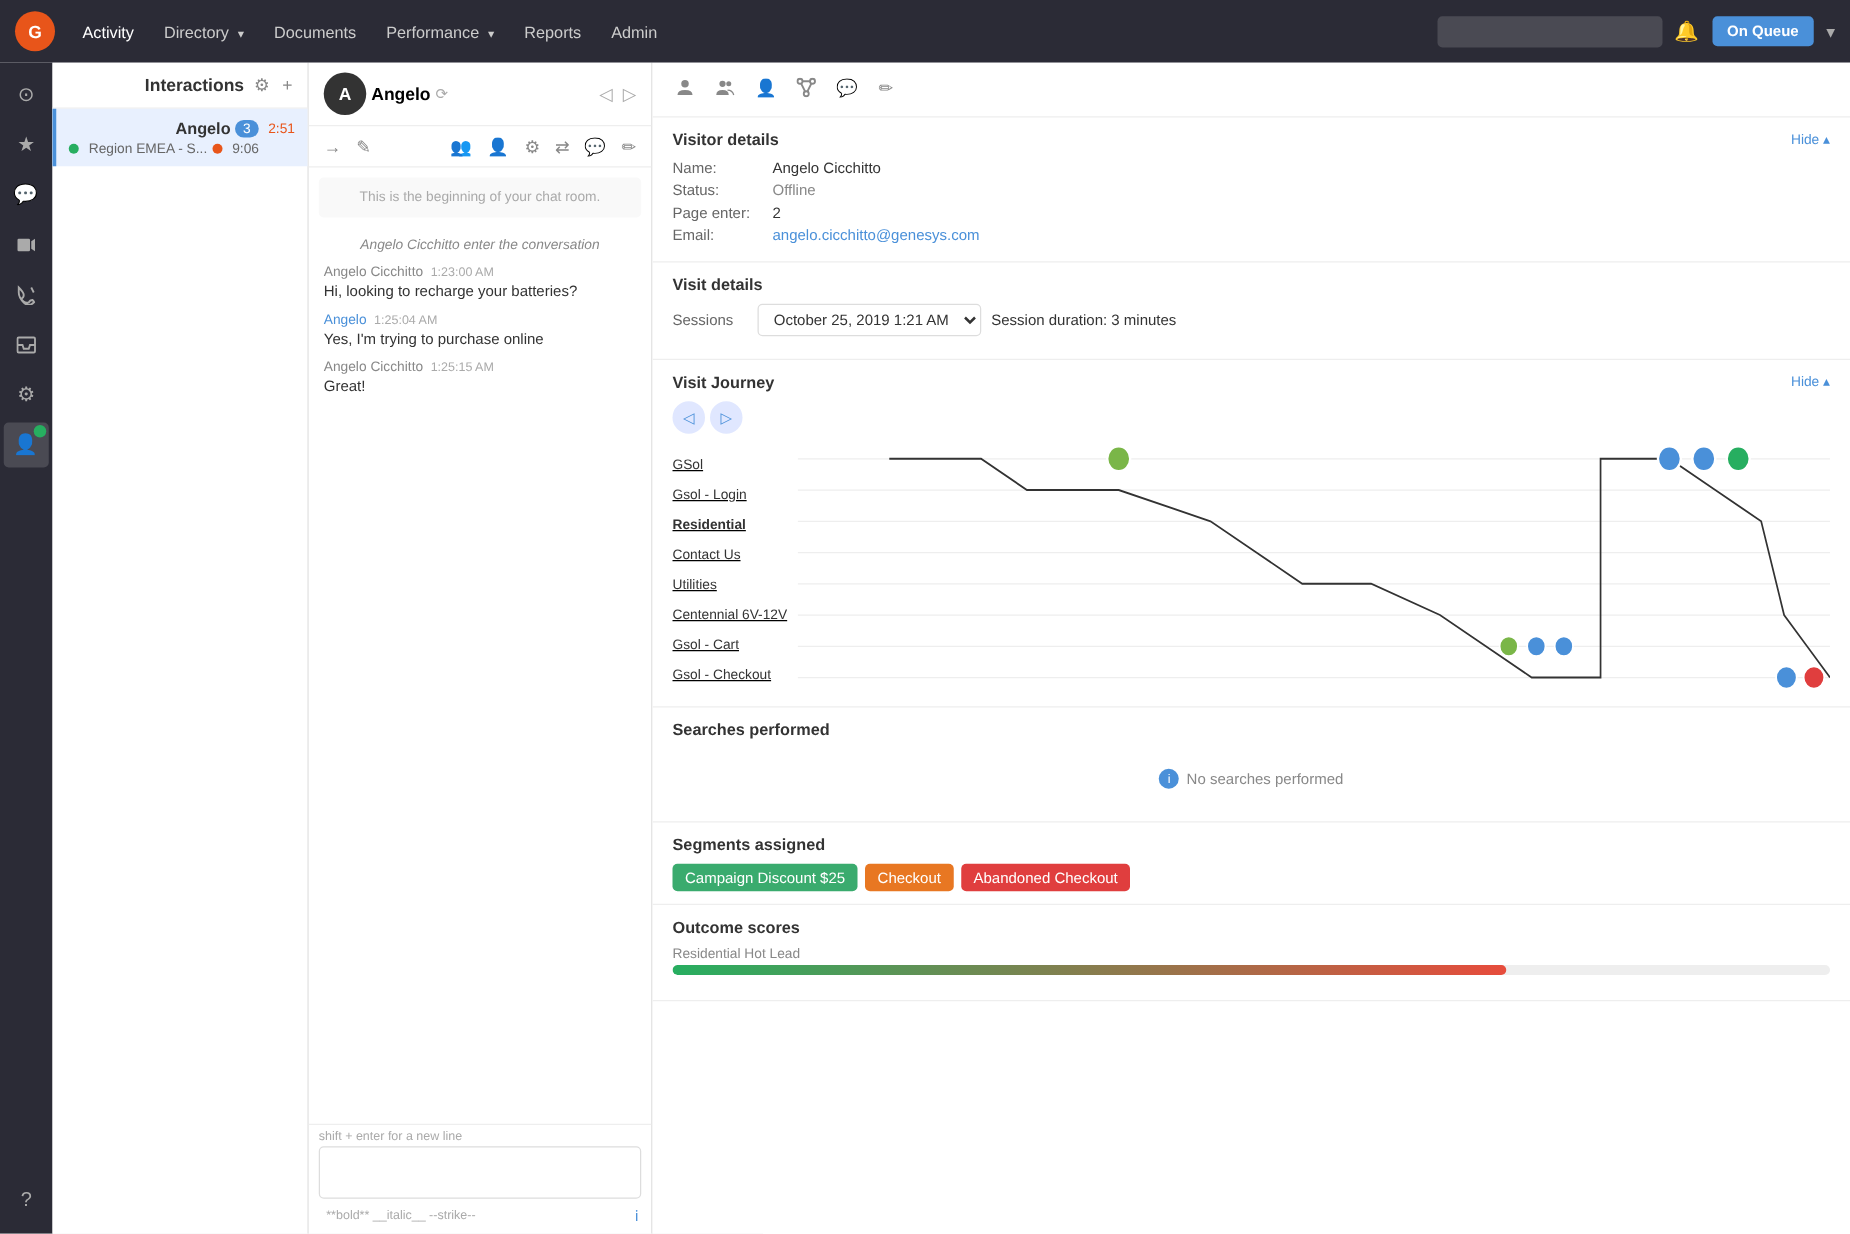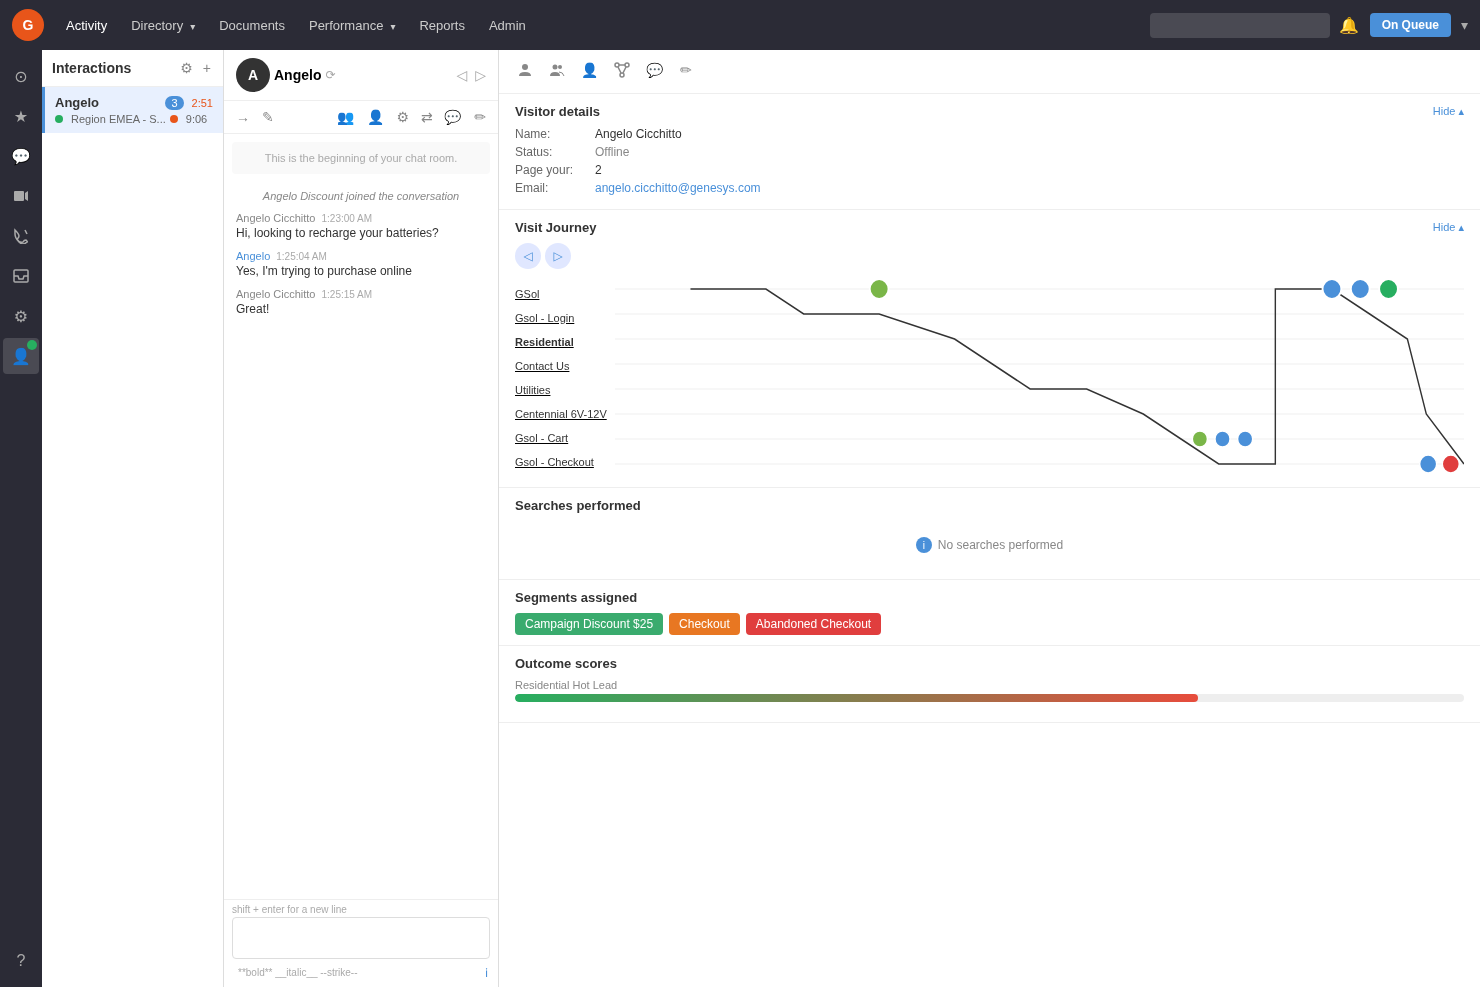--- a/index.html
+++ b/index.html
@@ -95,25 +95,26 @@
       font-size: 7px;
       display: flex; align-items: center; justify-content: center;
     }
     .sidebar-icon-bottom {
       margin-top: auto;
       margin-bottom: 8px;
     }
 
     
     .interactions-panel {
-      width: 182px;
+      width: 205px;
       background: #fff;
       border-right: 1px solid #ddd;
       display: flex;
       flex-direction: column;
+      text-align: right;
     }
     .interactions-header {
       display: flex;
       align-items: center;
       padding: 8px 10px;
       border-bottom: 1px solid #eee;
       gap: 6px;
     }
     .interactions-title {
       font-size: 14px;
@@ -566,21 +567,21 @@
       <div style="flex:1;"></div>
       <span class="chat-tool-btn">👥</span>
       <span class="chat-tool-btn">👤</span>
       <span class="chat-tool-btn">⚙</span>
       <span class="chat-tool-btn">⇄</span>
       <span class="chat-tool-btn">💬</span>
       <span class="chat-tool-btn">✏</span>
     </div>
     <div class="chat-beginning">This is the beginning of your chat room.</div>
     <div class="chat-messages">
-      <div class="chat-system-msg">Angelo Discount joined the conversation</div>
+      <div class="chat-system-msg">Angelo Cicchitto enter the conversation</div>
       <div class="chat-message">
         <div class="chat-msg-header">
           <span class="chat-msg-sender">Angelo Cicchitto</span>
           <span class="chat-msg-time">1:23:00 AM</span>
         </div>
         <div class="chat-msg-text">Hi, looking to recharge your batteries?</div>
       </div>
       <div class="chat-message">
         <div class="chat-msg-header">
           <span class="chat-msg-sender agent">Angelo</span>
@@ -646,29 +647,41 @@
       </div>
       <div class="detail-row">
         <span class="detail-label">Name: </span>
         <span class="detail-value">Angelo Cicchitto</span>
       </div>
       <div class="detail-row">
         <span class="detail-label">Status: </span>
         <span class="detail-value offline">Offline</span>
       </div>
       <div class="detail-row">
-        <span class="detail-label">Page your: </span>
+        <span class="detail-label">Page enter: </span>
         <span class="detail-value">2</span>
       </div>
       <div class="detail-row">
         <span class="detail-label">Email: </span>
         <span class="detail-value" style="color:#4a90d9;">angelo.cicchitto@genesys.com</span>
       </div>
     </div>
 
+    <div class="section">
+      <div class="section-header">
+        <span class="section-title">Visit details</span>
+      </div>
+      <div class="visit-session-row">
+        <span class="session-label">Sessions</span>
+        <select class="session-select">
+          <option>October 25, 2019 1:21 AM</option>
+        </select>
+        <span class="session-duration">Session duration: 3 minutes</span>
+      </div>
+    </div>
 
     <div class="section">
       <div class="section-header">
         <span class="section-title">Visit Journey</span>
         <span class="hide-btn">Hide <span class="chevron-up"></span></span>
       </div>
       <div class="journey-nav">
         <button class="journey-nav-btn">◁</button>
         <button class="journey-nav-btn">▷</button>
       </div>

